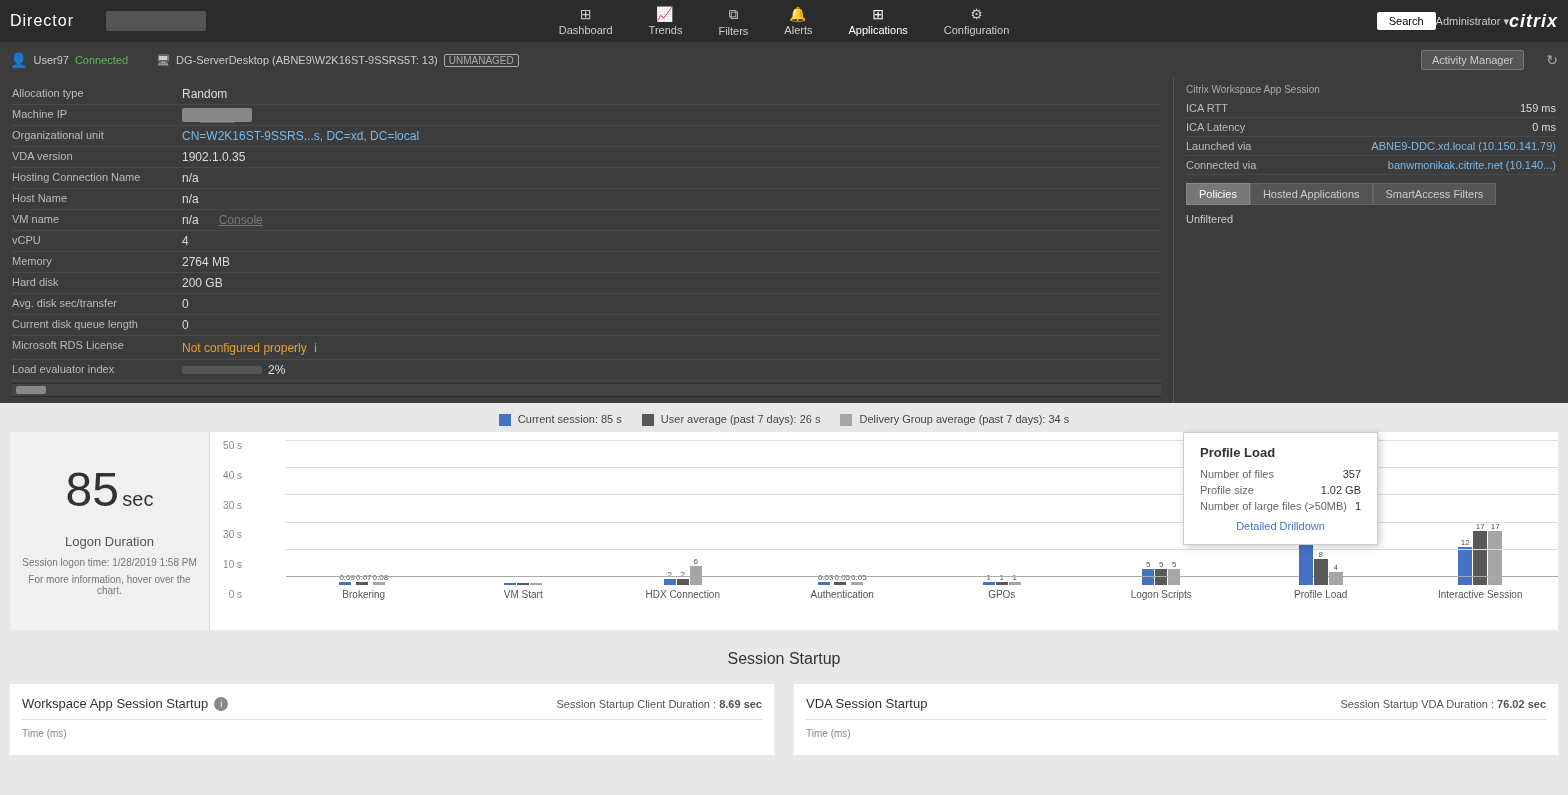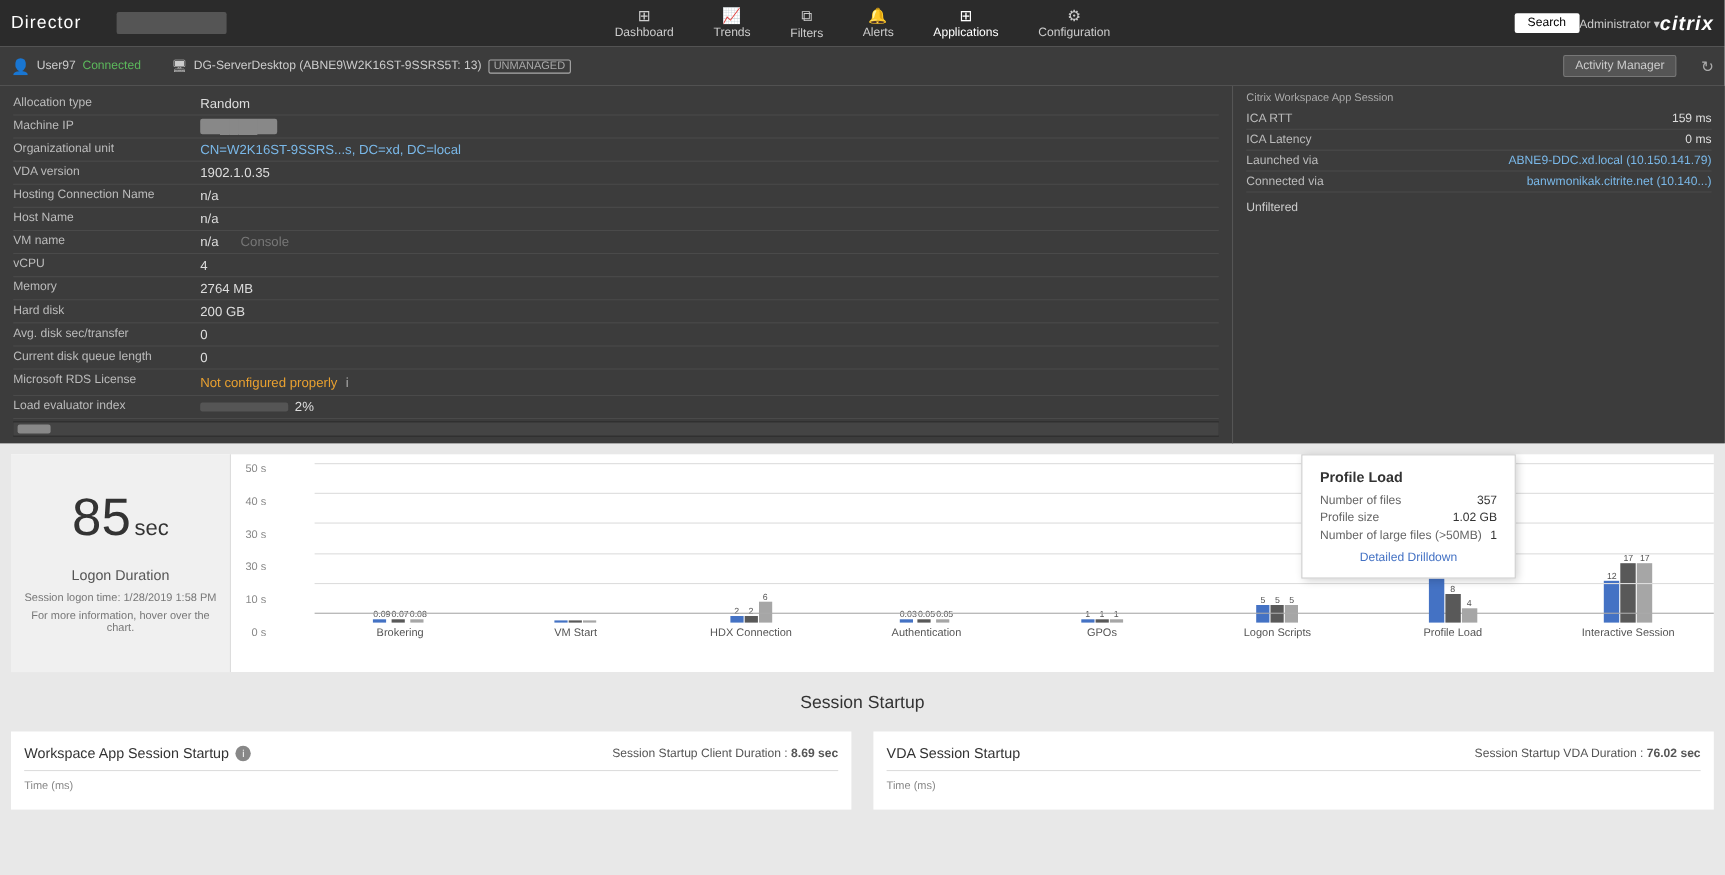--- a/index.html
+++ b/index.html
@@ -180,21 +180,21 @@
     .scrollbar-area {
       display: flex;
       align-items: center;
       height: 14px;
       background: #2b2b2b;
       margin-top: 2px;
     }
 
     
     .right-panel {
-      width: 448px;
+      width: 395px;
       background: #3c3c3c;
       border-left: 1px solid #555;
       padding: 6px 12px;
       color: #ccc;
       font-size: 11px;
     }
     .right-info-row {
       display: flex;
       justify-content: space-between;
       padding: 3px 0;
@@ -510,21 +510,21 @@
       <span class="detail-label">Hosting Connection Name</span>
       <span class="detail-value">n/a</span>
     </div>
     <div class="detail-row">
       <span class="detail-label">Host Name</span>
       <span class="detail-value">n/a</span>
     </div>
     <div class="detail-row">
       <span class="detail-label">VM name</span>
       <span class="detail-value">n/a</span>
-      <span class="detail-value" style="margin-left:20px; color:#777;">Console</span>
+      <span class="detail-value" style="margin-left:20px; color:#777;text-decoration:underline;">Console</span>
     </div>
     <div class="detail-row">
       <span class="detail-label">vCPU</span>
       <span class="detail-value">4</span>
     </div>
     <div class="detail-row">
       <span class="detail-label">Memory</span>
       <span class="detail-value">2764 MB</span>
     </div>
     <div class="detail-row">
@@ -575,27 +575,46 @@
       <span class="right-value">0 ms</span>
     </div>
     <div class="right-info-row">
       <span class="right-label">Launched via</span>
       <span class="right-value" style="color:#7ab8e8; max-width:260px; text-align:right;">ABNE9-DDC.xd.local (10.150.141.79)</span>
     </div>
     <div class="right-info-row">
       <span class="right-label">Connected via</span>
       <span class="right-value" style="color:#7ab8e8; max-width:260px; text-align:right;">banwmonikak.citrite.net (10.140...)</span>
     </div>
+    <div class="tabs-row">
+      <button class="tab-btn active">Policies</button>
+      <button class="tab-btn">Hosted Applications</button>
+      <button class="tab-btn">SmartAccess Filters</button>
+    </div>
     <div class="tab-content">
       <span>Unfiltered</span>
     </div>
   </div>
 </div>
 
 <div class="logon-section">
+  <div class="legend-bar">
+    <span>
+      <span class="legend-dot" style="background:#4472C4; vertical-align:middle;"></span>
+      <span>Current session: 85 s</span>
+    </span>
+    <span>
+      <span class="legend-dot" style="background:#595959; vertical-align:middle;"></span>
+      <span>User average (past 7 days): 26 s</span>
+    </span>
+    <span>
+      <span class="legend-dot" style="background:#a6a6a6; vertical-align:middle;"></span>
+      <span>Delivery Group average (past 7 days): 34 s</span>
+    </span>
+  </div>
 
   <div class="chart-container">
 
     <div class="chart-left-info">
       <div>
         <span class="big-number">85</span>
         <span class="big-unit">sec</span>
       </div>
       <div class="logon-label">Logon Duration</div>
       <div class="session-time">Session logon time: 1/28/2019 1:58 PM</div>

